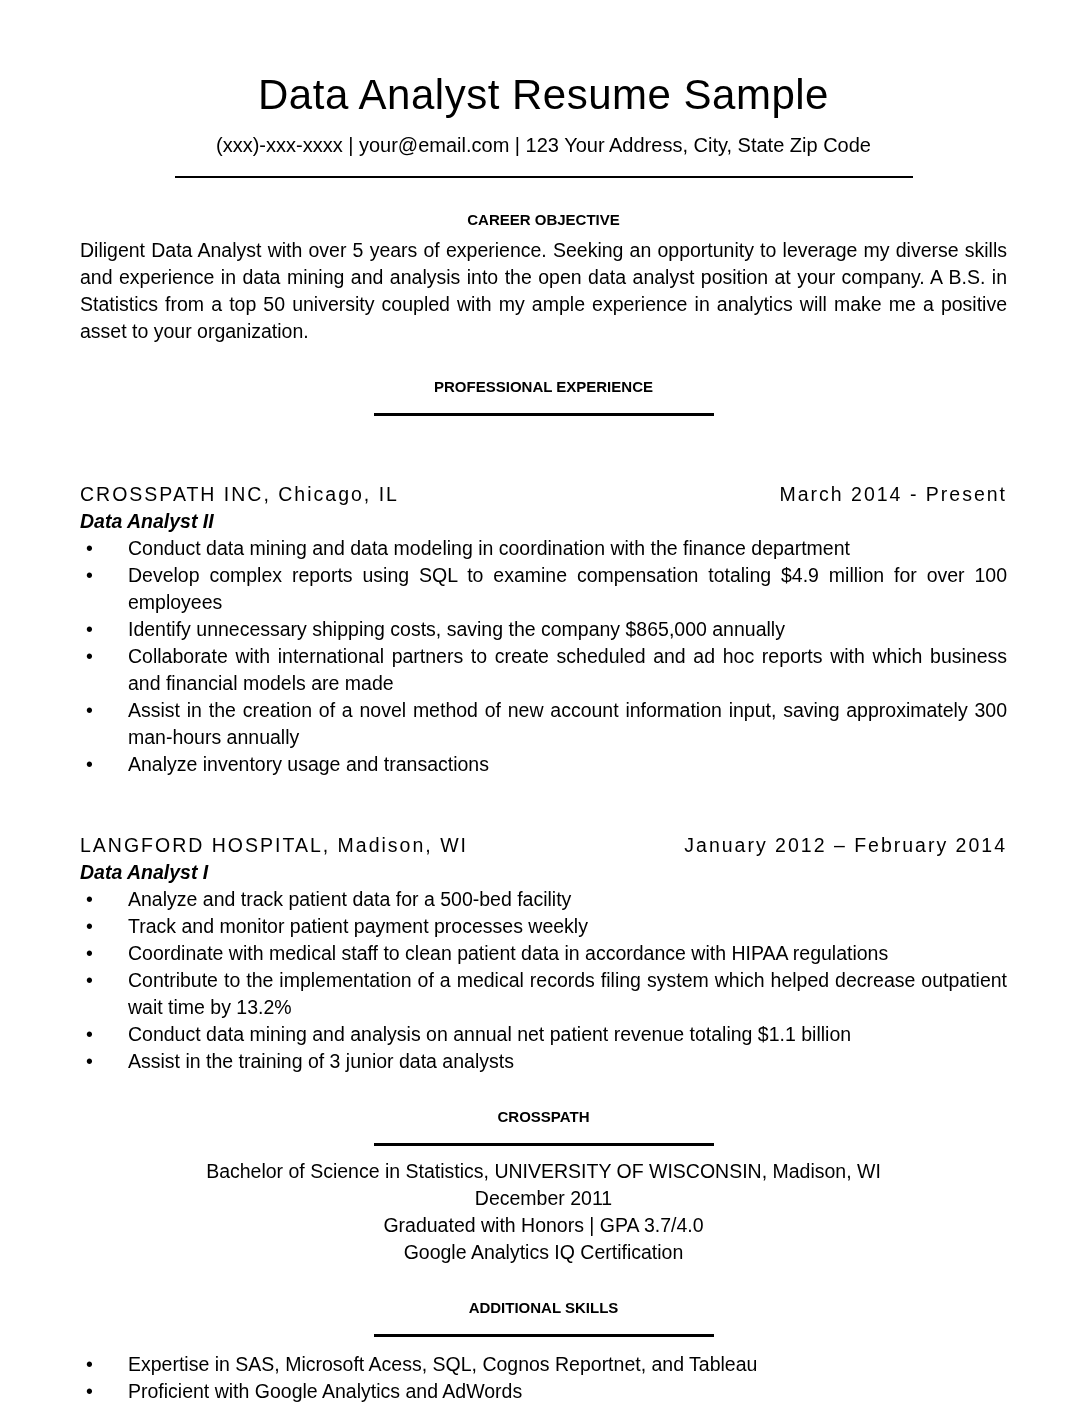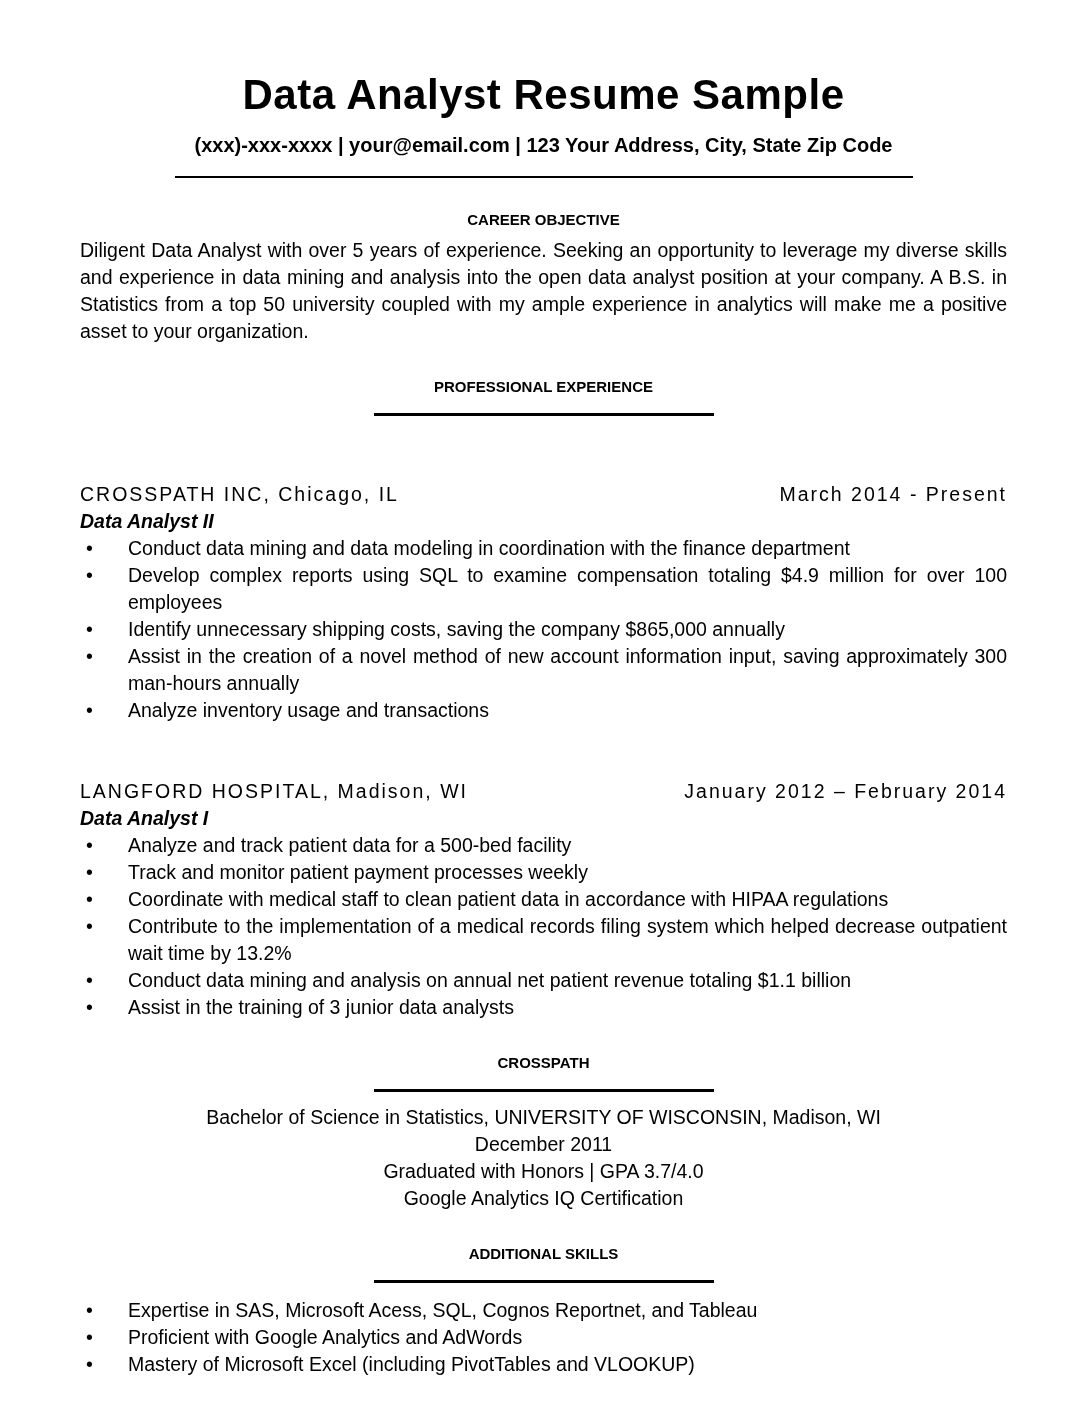--- a/index.html
+++ b/index.html
@@ -19,28 +19,27 @@
   .page {
     padding: 0 78px 0 80px;
     box-sizing: border-box;
     width: 1085px;
   }
   .doc-title {
     margin-top: 72px;
     text-align: center;
     font-size: 42px;
     line-height: 46px;
-    font-weight: bold;
+    font-weight: normal;
     letter-spacing: 0.5px;
   }
   .contact-line {
     margin-top: 14px;
     text-align: center;
     font-size: 20px;
-    font-weight: bold;
   }
   .top-rule {
     width: 738px;
     height: 2px;
     background: #000000;
     margin: 17px auto 0 auto;
   }
   .section-heading {
     margin-top: 30px;
     text-align: center;
@@ -126,20 +125,21 @@
   <div class="job">
     <div class="job-header-row">
       <span class="job-company">CROSSPATH INC, Chicago, IL</span>
       <span class="job-dates">March 2014 - Present</span>
     </div>
     <div class="job-role">Data Analyst II</div>
     <ul class="bullet-list">
       <li>Conduct data mining and data modeling in coordination with the finance department</li>
       <li>Develop complex reports using SQL to examine compensation totaling $4.9 million for over 100 employees</li>
       <li>Identify unnecessary shipping costs, saving the company $865,000 annually</li>
+      <li>Collaborate with international partners to create scheduled and ad hoc reports with which business and financial models are made</li>
       <li>Assist in the creation of a novel method of new account information input, saving approximately 300 man-hours annually</li>
       <li>Analyze inventory usage and transactions</li>
     </ul>
   </div>
 
   <div class="job">
     <div class="job-header-row">
       <span class="job-company">LANGFORD HOSPITAL, Madison, WI</span>
       <span class="job-dates">January 2012 – February 2014</span>
     </div>

